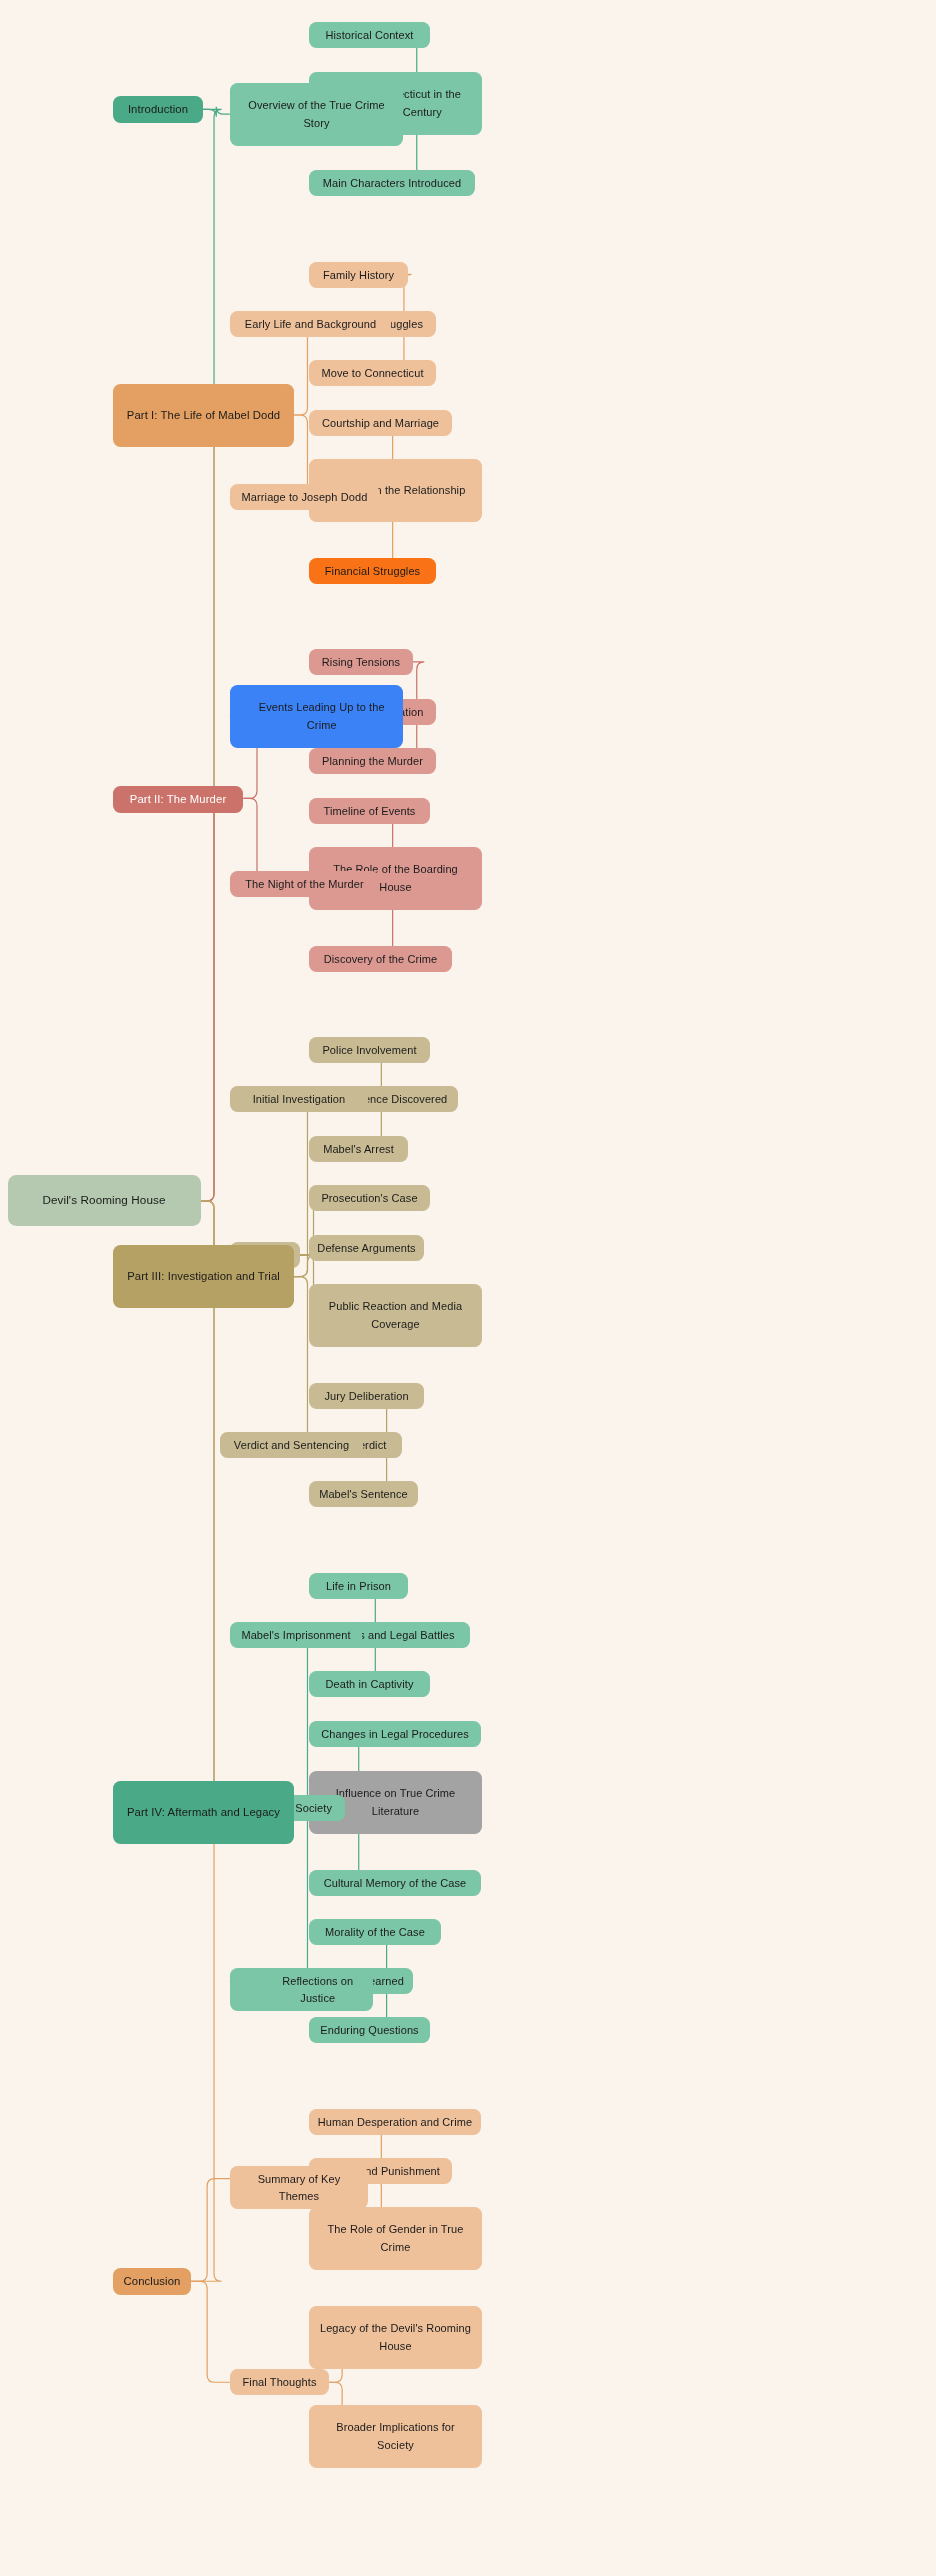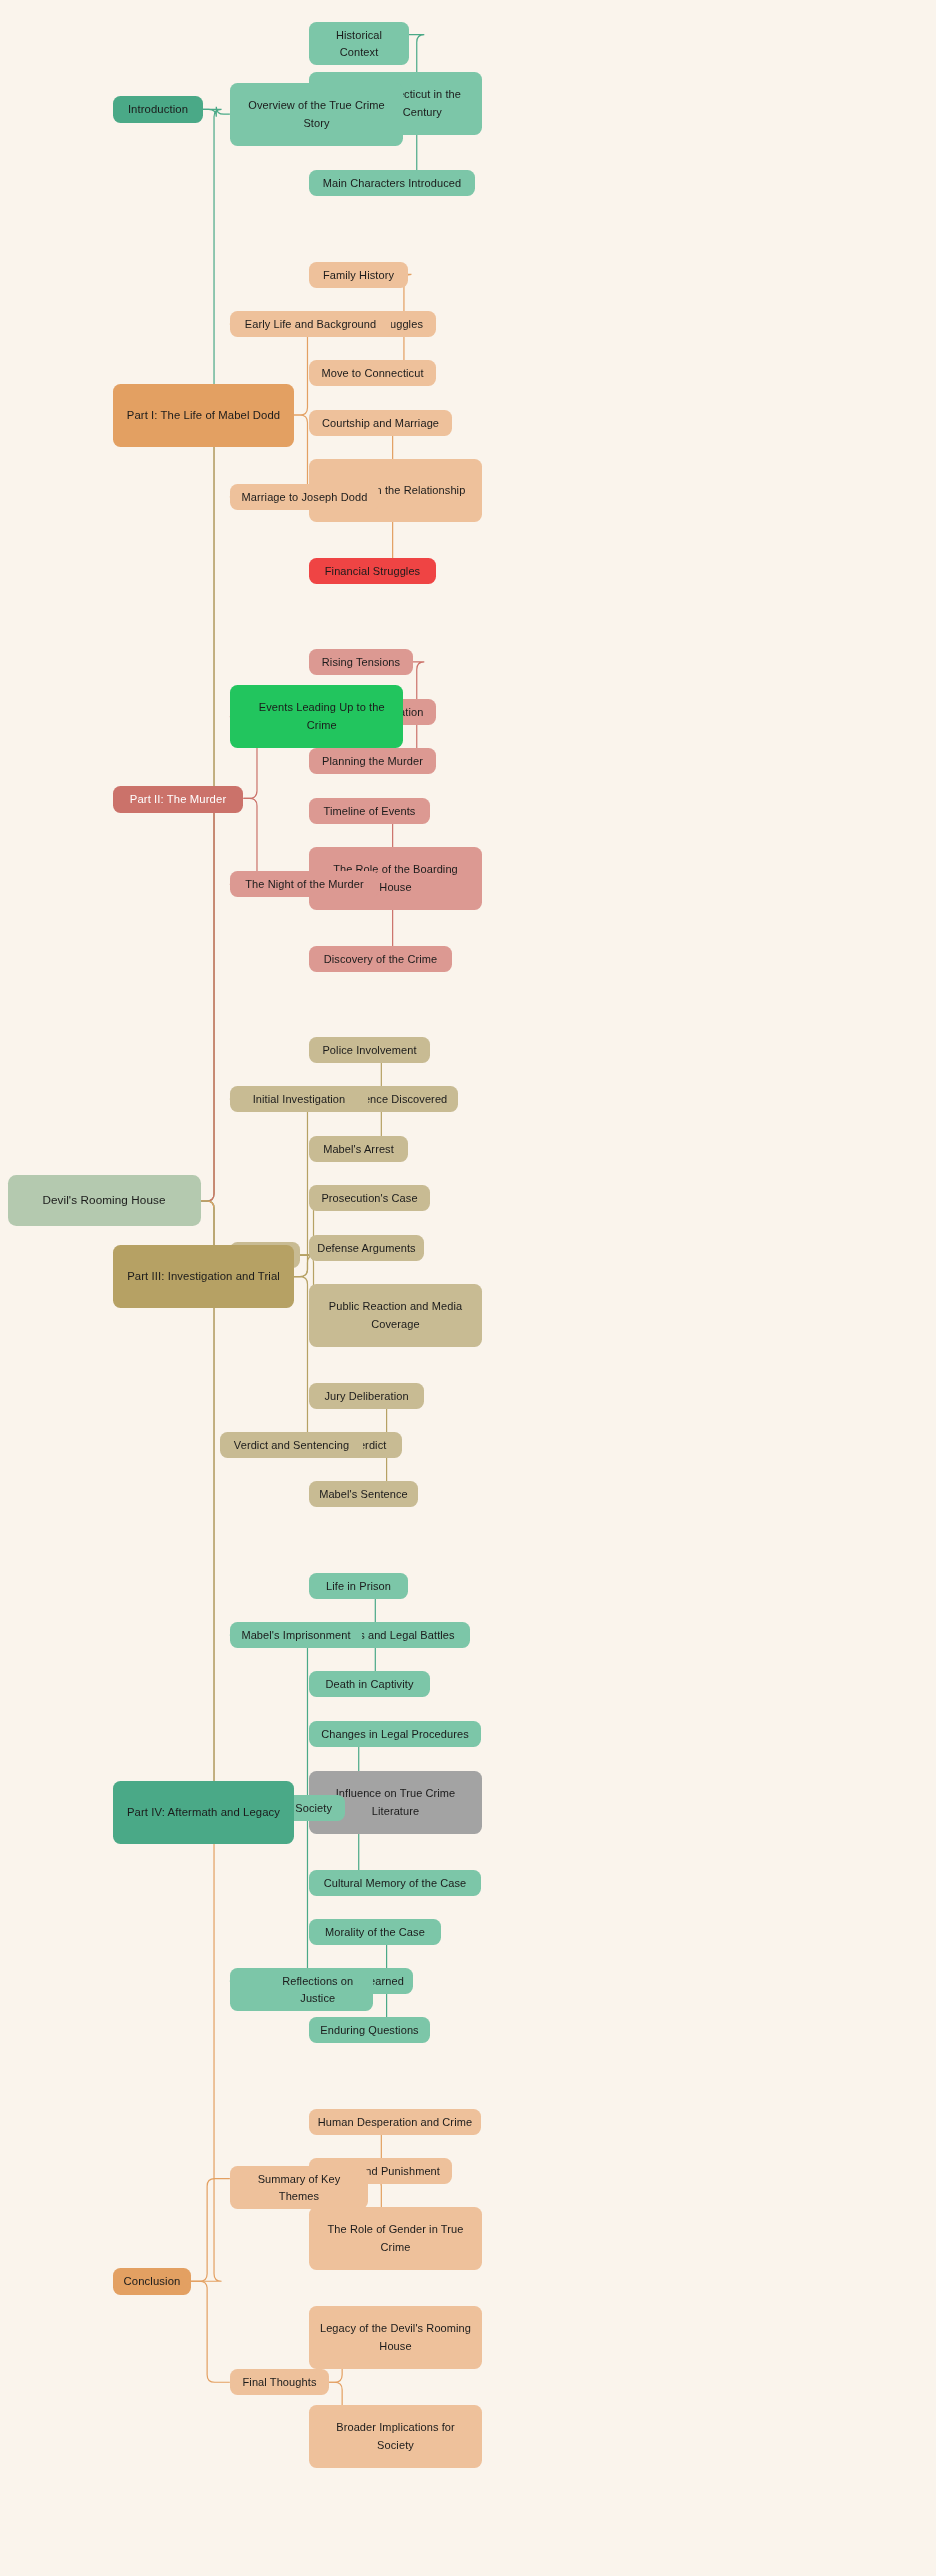--- a/index.html
+++ b/index.html
@@ -84,21 +84,21 @@
       <path d="M495,2628 L503,2628 Q513,2628 513,2638 L513,2683 Q513,2693 523,2693 L410,2693" fill="none" stroke="#4aa987" stroke-width="1.6"></path>
       <path d="M253,3026 L264.84,3026 Q274.84,3026 274.84,3016 L274.84,2900 Q274.84,2890 284.84,2890 L305,2890" fill="none" stroke="#e3a062" stroke-width="1.6"></path>
       <path d="M488,2890 L496,2890 Q506,2890 506,2880 L506,2824 Q506,2814 516,2814 L410,2814" fill="none" stroke="#e3a062" stroke-width="1.6"></path>
       <path d="M488,2890 L496,2890 Q506,2890 506,2880 L506,2890 Q506,2880 516,2880 L410,2880" fill="none" stroke="#e3a062" stroke-width="1.6"></path>
       <path d="M488,2890 L496,2890 Q506,2890 506,2900 L506,2959.5 Q506,2969.5 516,2969.5 L410,2969.5" fill="none" stroke="#e3a062" stroke-width="1.6"></path>
       <path d="M253,3026 L264.84,3026 Q274.84,3026 274.84,3036 L274.84,3150 Q274.84,3160 284.84,3160 L305,3160" fill="none" stroke="#e3a062" stroke-width="1.6"></path>
       <path d="M436,3160 L444,3160 Q454,3160 454,3150 L454,3110.5 Q454,3100.5 464,3100.5 L410,3100.5" fill="none" stroke="#e3a062" stroke-width="1.6"></path>
       <path d="M436,3160 L444,3160 Q454,3160 454,3170 L454,3221.5 Q454,3231.5 464,3231.5 L410,3231.5" fill="none" stroke="#e3a062" stroke-width="1.6"></path>
     </svg>
   <div id="node-layer">
-      <div class="node" style="left: 309px; top: 22px; width: 100px; min-height: 26px; background: rgb(124, 198, 168);">
+      <div class="node" style="left: 309px; top: 22px; width: 121px; min-height: 26px; background: rgb(124, 198, 168);">
         <span>Historical Context</span>
       </div>
       <div class="node" style="left: 309px; top: 72px; width: 173px; min-height: 63px; background: rgb(124, 198, 168);">
         <span>Setting: Connecticut in the Early 20th Century</span>
       </div>
       <div class="node" style="left: 309px; top: 170px; width: 166px; min-height: 26px; background: rgb(124, 198, 168);">
         <span>Main Characters Introduced</span>
       </div>
       <div class="node" style="left: 230px; top: 83px; width: 173px; min-height: 63px; background: rgb(124, 198, 168);">
         <span>Overview of the True Crime Story</span>
@@ -117,39 +117,39 @@
       </div>
       <div class="node" style="left: 230px; top: 311px; width: 161px; min-height: 26px; background: rgb(238, 193, 155);">
         <span>Early Life and Background</span>
       </div>
       <div class="node" style="left: 309px; top: 410px; width: 143px; min-height: 26px; background: rgb(238, 193, 155);">
         <span>Courtship and Marriage</span>
       </div>
       <div class="node" style="left: 309px; top: 459px; width: 173px; min-height: 63px; background: rgb(238, 193, 155);">
         <span>Tensions in the Relationship</span>
       </div>
-      <div class="node" style="left: 309px; top: 558px; width: 127px; min-height: 26px; background: #ef4444;">
+      <div class="node" style="left: 309px; top: 558px; width: 127px; min-height: 26px; background: #f97316;">
         <span>Financial Struggles</span>
       </div>
       <div class="node" style="left: 230px; top: 484px; width: 149px; min-height: 26px; background: rgb(238, 193, 155);">
         <span>Marriage to Joseph Dodd</span>
       </div>
       <div class="node l1" style="left: 113px; top: 384px; width: 181px; min-height: 63px; background: rgb(227, 160, 98);">
         <span>Part I: The Life of Mabel Dodd</span>
       </div>
       <div class="node" style="left: 309px; top: 649px; width: 104px; min-height: 26px; background: rgb(220, 153, 146);">
         <span>Rising Tensions</span>
       </div>
       <div class="node" style="left: 309px; top: 699px; width: 127px; min-height: 26px; background: rgb(220, 153, 146);">
         <span>Mabel's Desperation</span>
       </div>
       <div class="node" style="left: 309px; top: 748px; width: 127px; min-height: 26px; background: rgb(220, 153, 146);">
         <span>Planning the Murder</span>
       </div>
-      <div class="node" style="left: 230px; top: 685px; width: 173px; min-height: 63px; background: #22c55e; padding-left: 18px;">
+      <div class="node" style="left: 230px; top: 685px; width: 173px; min-height: 63px; background: #3b82f6; padding-left: 18px;">
         <span>Events Leading Up to the Crime</span>
       </div>
       <div class="node" style="left: 309px; top: 798px; width: 121px; min-height: 26px; background: rgb(220, 153, 146);">
         <span>Timeline of Events</span>
       </div>
       <div class="node" style="left: 309px; top: 847px; width: 173px; min-height: 63px; background: rgb(220, 153, 146);">
         <span>The Role of the Boarding House</span>
       </div>
       <div class="node" style="left: 309px; top: 946px; width: 143px; min-height: 26px; background: rgb(220, 153, 146);">
         <span>Discovery of the Crime</span>

